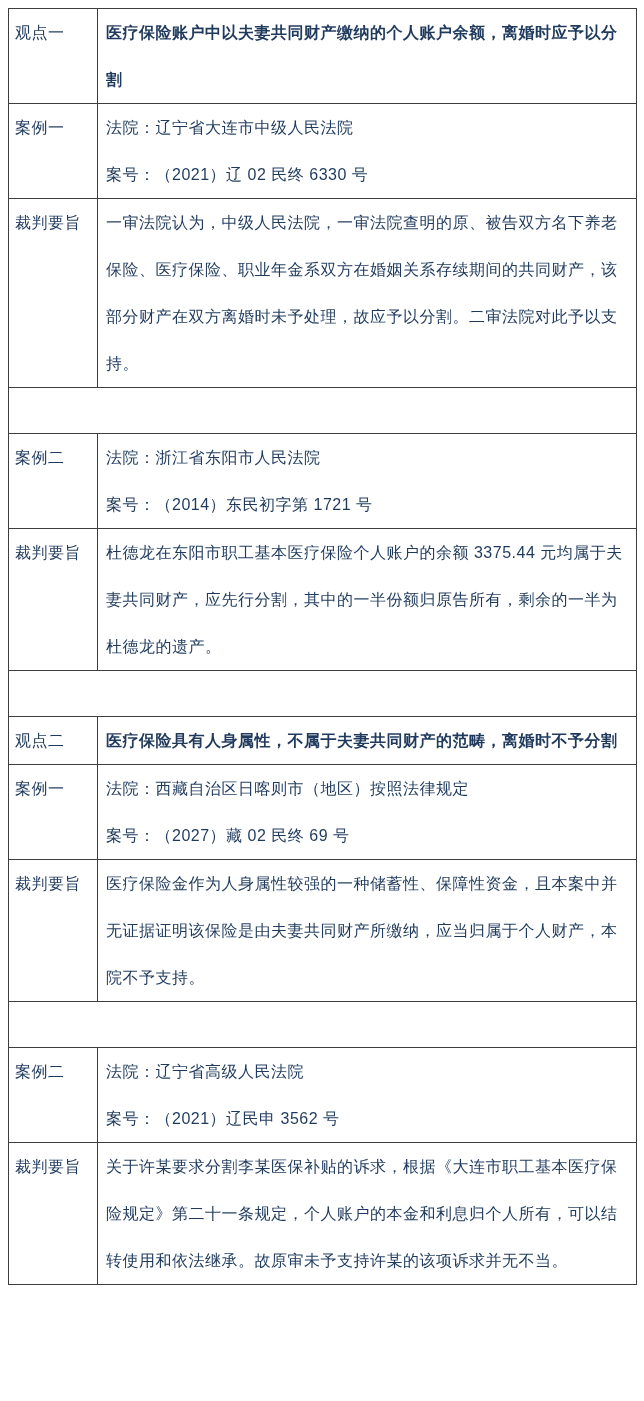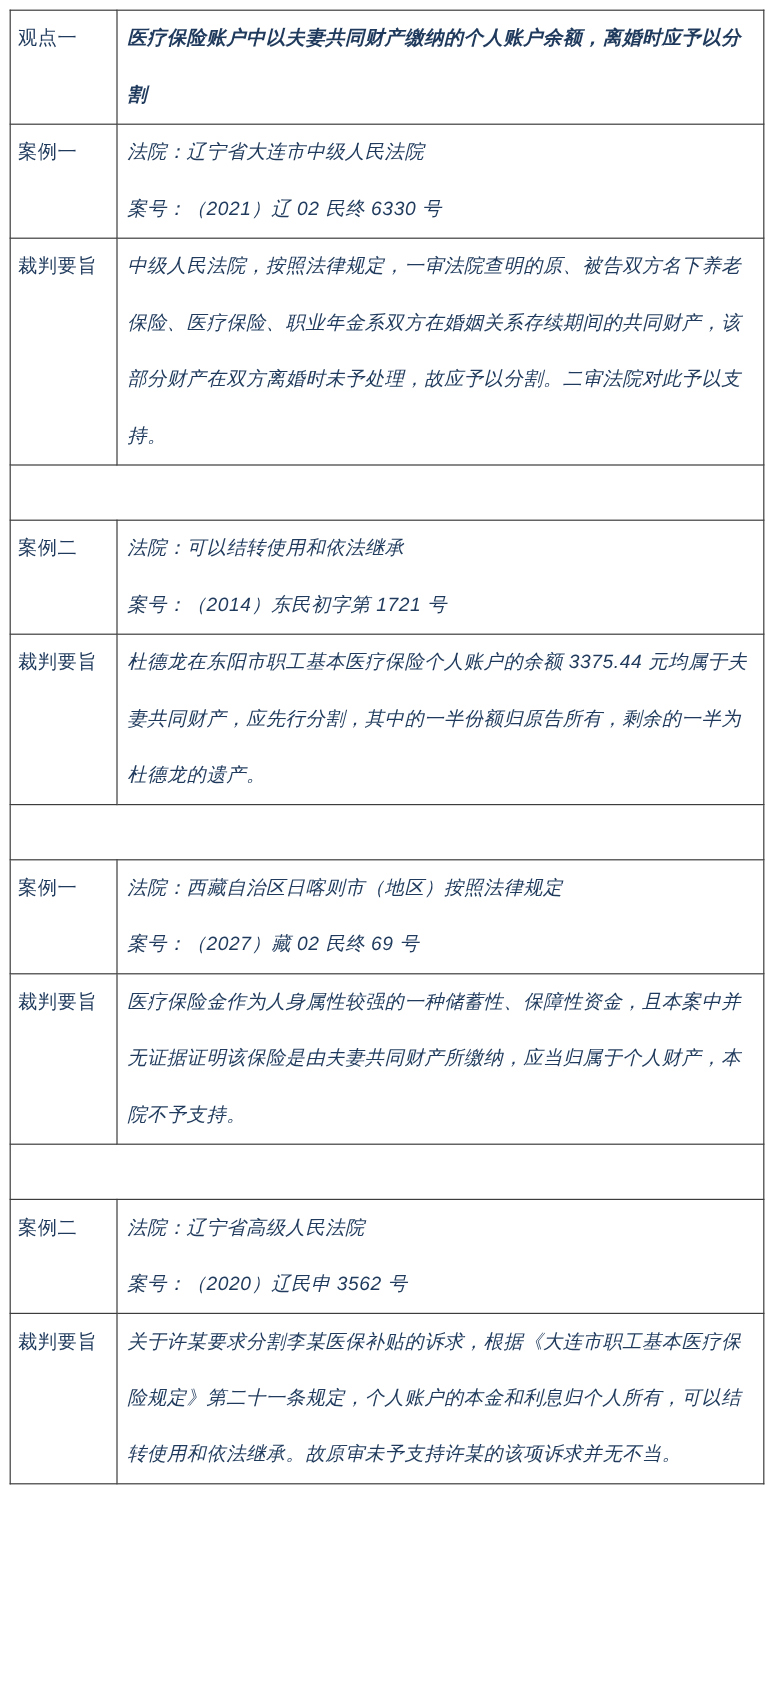--- a/index.html
+++ b/index.html
@@ -36,21 +36,20 @@
   td.label-cell {
     padding: 0 2px 0 6px;
     white-space: nowrap;
     border-radius: 23px;
   }
   td.content-cell {
     padding: 0 6px 0 8px;
   }
   td.content-cell p {
     margin: 0;
-    font-style: italic;
   }
   tr.viewpoint td.content-cell p {
     font-weight: bold;
   }
   tr.spacer td {
     height: 45px;
     padding: 0;
   }
 </style>
 </head>
@@ -75,47 +74,53 @@
         <td class="label-cell"><span>案例一</span></td>
         <td class="content-cell">
           <p>法院：辽宁省大连市中级人民法院</p>
           <p>案号：（2021）辽 02 民终 6330 号</p>
         </td>
       </tr>
 
       <tr>
         <td class="label-cell"><span>裁判要旨</span></td>
         <td class="content-cell">
-          <p>中级人民法院，按照法律规定，一审法院查明的原、被告双方名下养老保险、医疗保险、职业年金系双方在婚姻关系存续期间的共同财产，该部分财产在双方离婚时未予处理，故应予以分割。二审法院对此予以支持。</p>
+          <p>一审法院认为，中级人民法院，一审法院查明的原、被告双方名下养老保险、医疗保险、职业年金系双方在婚姻关系存续期间的共同财产，该部分财产在双方离婚时未予处理，故应予以分割。二审法院对此予以支持。</p>
         </td>
       </tr>
 
       <tr class="spacer">
         <td colspan="2"></td>
       </tr>
 
       <tr>
         <td class="label-cell"><span>案例二</span></td>
         <td class="content-cell">
-          <p>法院：可以结转使用和依法继承</p>
+          <p>法院：浙江省东阳市人民法院</p>
           <p>案号：（2014）东民初字第 1721 号</p>
         </td>
       </tr>
 
       <tr>
         <td class="label-cell"><span>裁判要旨</span></td>
         <td class="content-cell">
           <p>杜德龙在东阳市职工基本医疗保险个人账户的余额 3375.44 元均属于夫妻共同财产，应先行分割，其中的一半份额归原告所有，剩余的一半为杜德龙的遗产。</p>
         </td>
       </tr>
 
       <tr class="spacer">
         <td colspan="2"></td>
       </tr>
 
+      <tr class="viewpoint">
+        <td class="label-cell"><span>观点二</span></td>
+        <td class="content-cell">
+          <p>医疗保险具有人身属性，不属于夫妻共同财产的范畴，离婚时不予分割</p>
+        </td>
+      </tr>
 
       <tr>
         <td class="label-cell"><span>案例一</span></td>
         <td class="content-cell">
           <p>法院：西藏自治区日喀则市（地区）按照法律规定</p>
           <p>案号：（2027）藏 02 民终 69 号</p>
         </td>
       </tr>
 
       <tr>
@@ -126,21 +131,21 @@
       </tr>
 
       <tr class="spacer">
         <td colspan="2"></td>
       </tr>
 
       <tr>
         <td class="label-cell"><span>案例二</span></td>
         <td class="content-cell">
           <p>法院：辽宁省高级人民法院</p>
-          <p>案号：（2020）辽民申 3562 号</p>
+          <p>案号：（2021）辽民申 3562 号</p>
         </td>
       </tr>
 
       <tr>
         <td class="label-cell"><span>裁判要旨</span></td>
         <td class="content-cell">
           <p>关于许某要求分割李某医保补贴的诉求，根据《大连市职工基本医疗保险规定》第二十一条规定，个人账户的本金和利息归个人所有，可以结转使用和依法继承。故原审未予支持许某的该项诉求并无不当。</p>
         </td>
       </tr>
 

